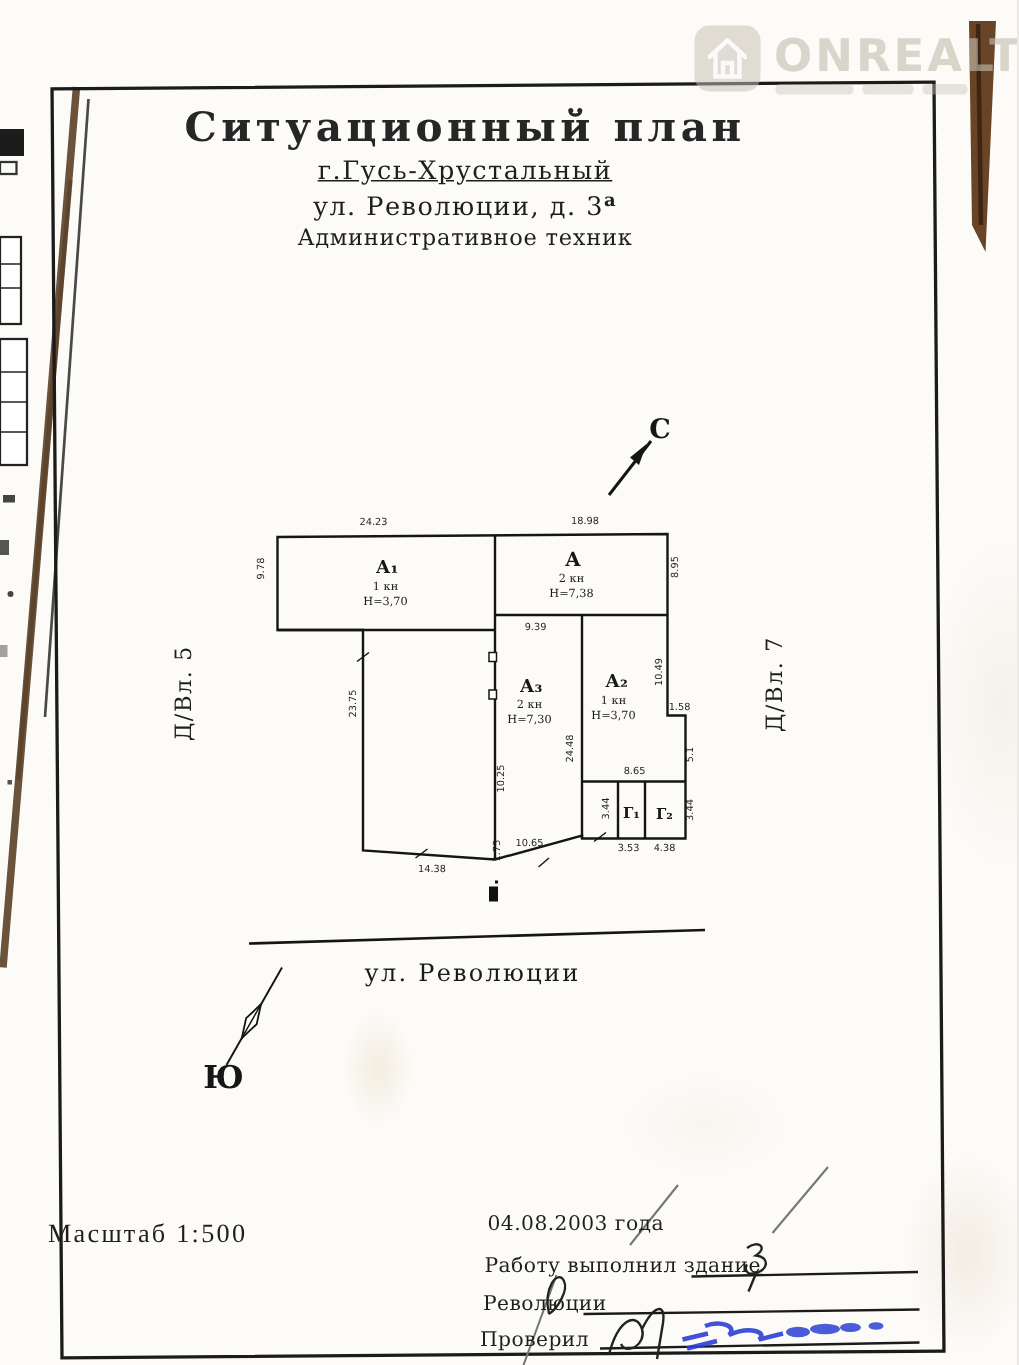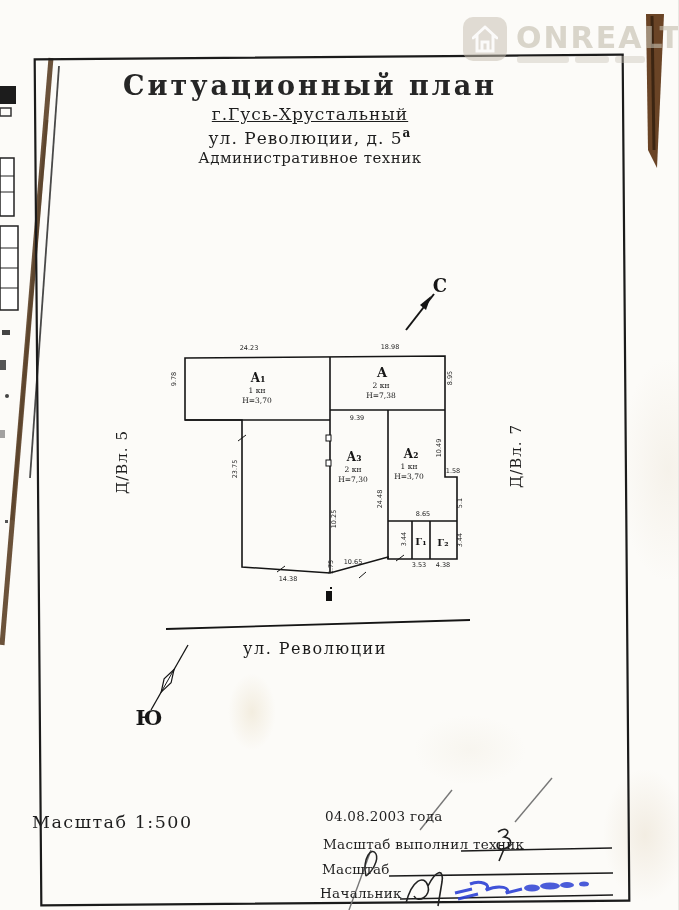--- a/index.html
+++ b/index.html
@@ -15,21 +15,21 @@
   }
   svg.layer{position:absolute;left:0;top:0;z-index:1;}
   .txt{position:absolute;z-index:3;white-space:nowrap;}
   .hdr{left:110px;width:400px;text-align:center;}
   .hdr-title{top:70px;font-size:27px;letter-spacing:3px;font-weight:bold;color:#262626;}
   .hdr-city{top:104px;font-size:17px;letter-spacing:1px;text-decoration:underline;}
   .hdr-street{top:126px;font-size:17px;letter-spacing:1px;}
   .hdr-street sup{font-size:12px;font-weight:bold;}
   .hdr-bldg{top:149px;font-size:15px;letter-spacing:.5px;}
   .vlabel{width:80px;height:18px;text-align:center;font-size:15px;letter-spacing:1px;transform:rotate(-90deg);}
-  .scale{left:32px;top:812px;font-size:17.5px;letter-spacing:1.5px;}
+  .scale{left:32px;top:812px;font-size:17.5px;letter-spacing:1.5px;font-family:Liberation Serif, serif;}
   .sig{font-size:13.5px;letter-spacing:.3px;}
   .wm{position:absolute;z-index:2;}
   .wm-box{left:463px;top:17px;width:44px;height:44px;border-radius:10px;background:rgba(198,190,176,.52);}
   .wm-house{position:absolute;left:9px;top:8px;width:26px;height:28px;}
   .wm-text{left:516px;top:20px;font-size:30px;font-weight:bold;font-family:"DejaVu Sans",sans-serif;
            color:rgba(196,189,175,.62);letter-spacing:2px;}
   .wm-sub{position:absolute;z-index:2;height:7px;border-radius:3px;background:rgba(200,193,181,.42);}
 </style>
 </head>
 <body>
@@ -176,26 +176,26 @@
       <path d="M455,893 L472,889 M458,899 L478,894 M470,884 C480,880 492,884 486,890 C500,884 512,888 506,893 L522,889" stroke="#2b3fd4" stroke-width="3" fill="none" opacity=".9"></path>
       <ellipse cx="532" cy="888" rx="8" ry="3.5" fill="#2b3fd4" opacity=".85"></ellipse>
       <ellipse cx="550" cy="886" rx="10" ry="3.5" fill="#2b3fd4" opacity=".85"></ellipse>
       <ellipse cx="567" cy="885" rx="7" ry="3" fill="#2b3fd4" opacity=".85"></ellipse>
       <ellipse cx="584" cy="884" rx="5" ry="2.5" fill="#2b3fd4" opacity=".85"></ellipse>
     </g>
   </svg>
 
   <div class="txt hdr hdr-title">Ситуационный план</div>
   <div class="txt hdr hdr-city">г.Гусь-Хрустальный</div>
-  <div class="txt hdr hdr-street"><span>ул. Революции, д. 5</span><sup>а</sup></div>
+  <div class="txt hdr hdr-street"><span>ул. Революции, д. 3</span><sup>а</sup></div>
   <div class="txt hdr hdr-bldg">Административное техник</div>
 
   <div class="txt vlabel" style="left:82px;top:453px;">Д/Вл. 5</div>
   <div class="txt vlabel" style="left:476px;top:447px;">Д/Вл. 7</div>
 
   <div class="txt scale">Масштаб 1:500</div>
 
   <div class="txt sig" style="left:325px;top:808px;">04.08.2003 года</div>
-  <div class="txt sig" style="left:323px;top:836px;">Масштаб выполнил техник</div>
-  <div class="txt sig" style="left:322px;top:861px;">Масштаб</div>
-  <div class="txt sig" style="left:320px;top:885px;">Начальник</div>
+  <div class="txt sig" style="left:323px;top:836px;">Работу выполнил здание</div>
+  <div class="txt sig" style="left:322px;top:861px;">Революции</div>
+  <div class="txt sig" style="left:320px;top:885px;">Проверил</div>
 
 </div>
 
 </body></html>

